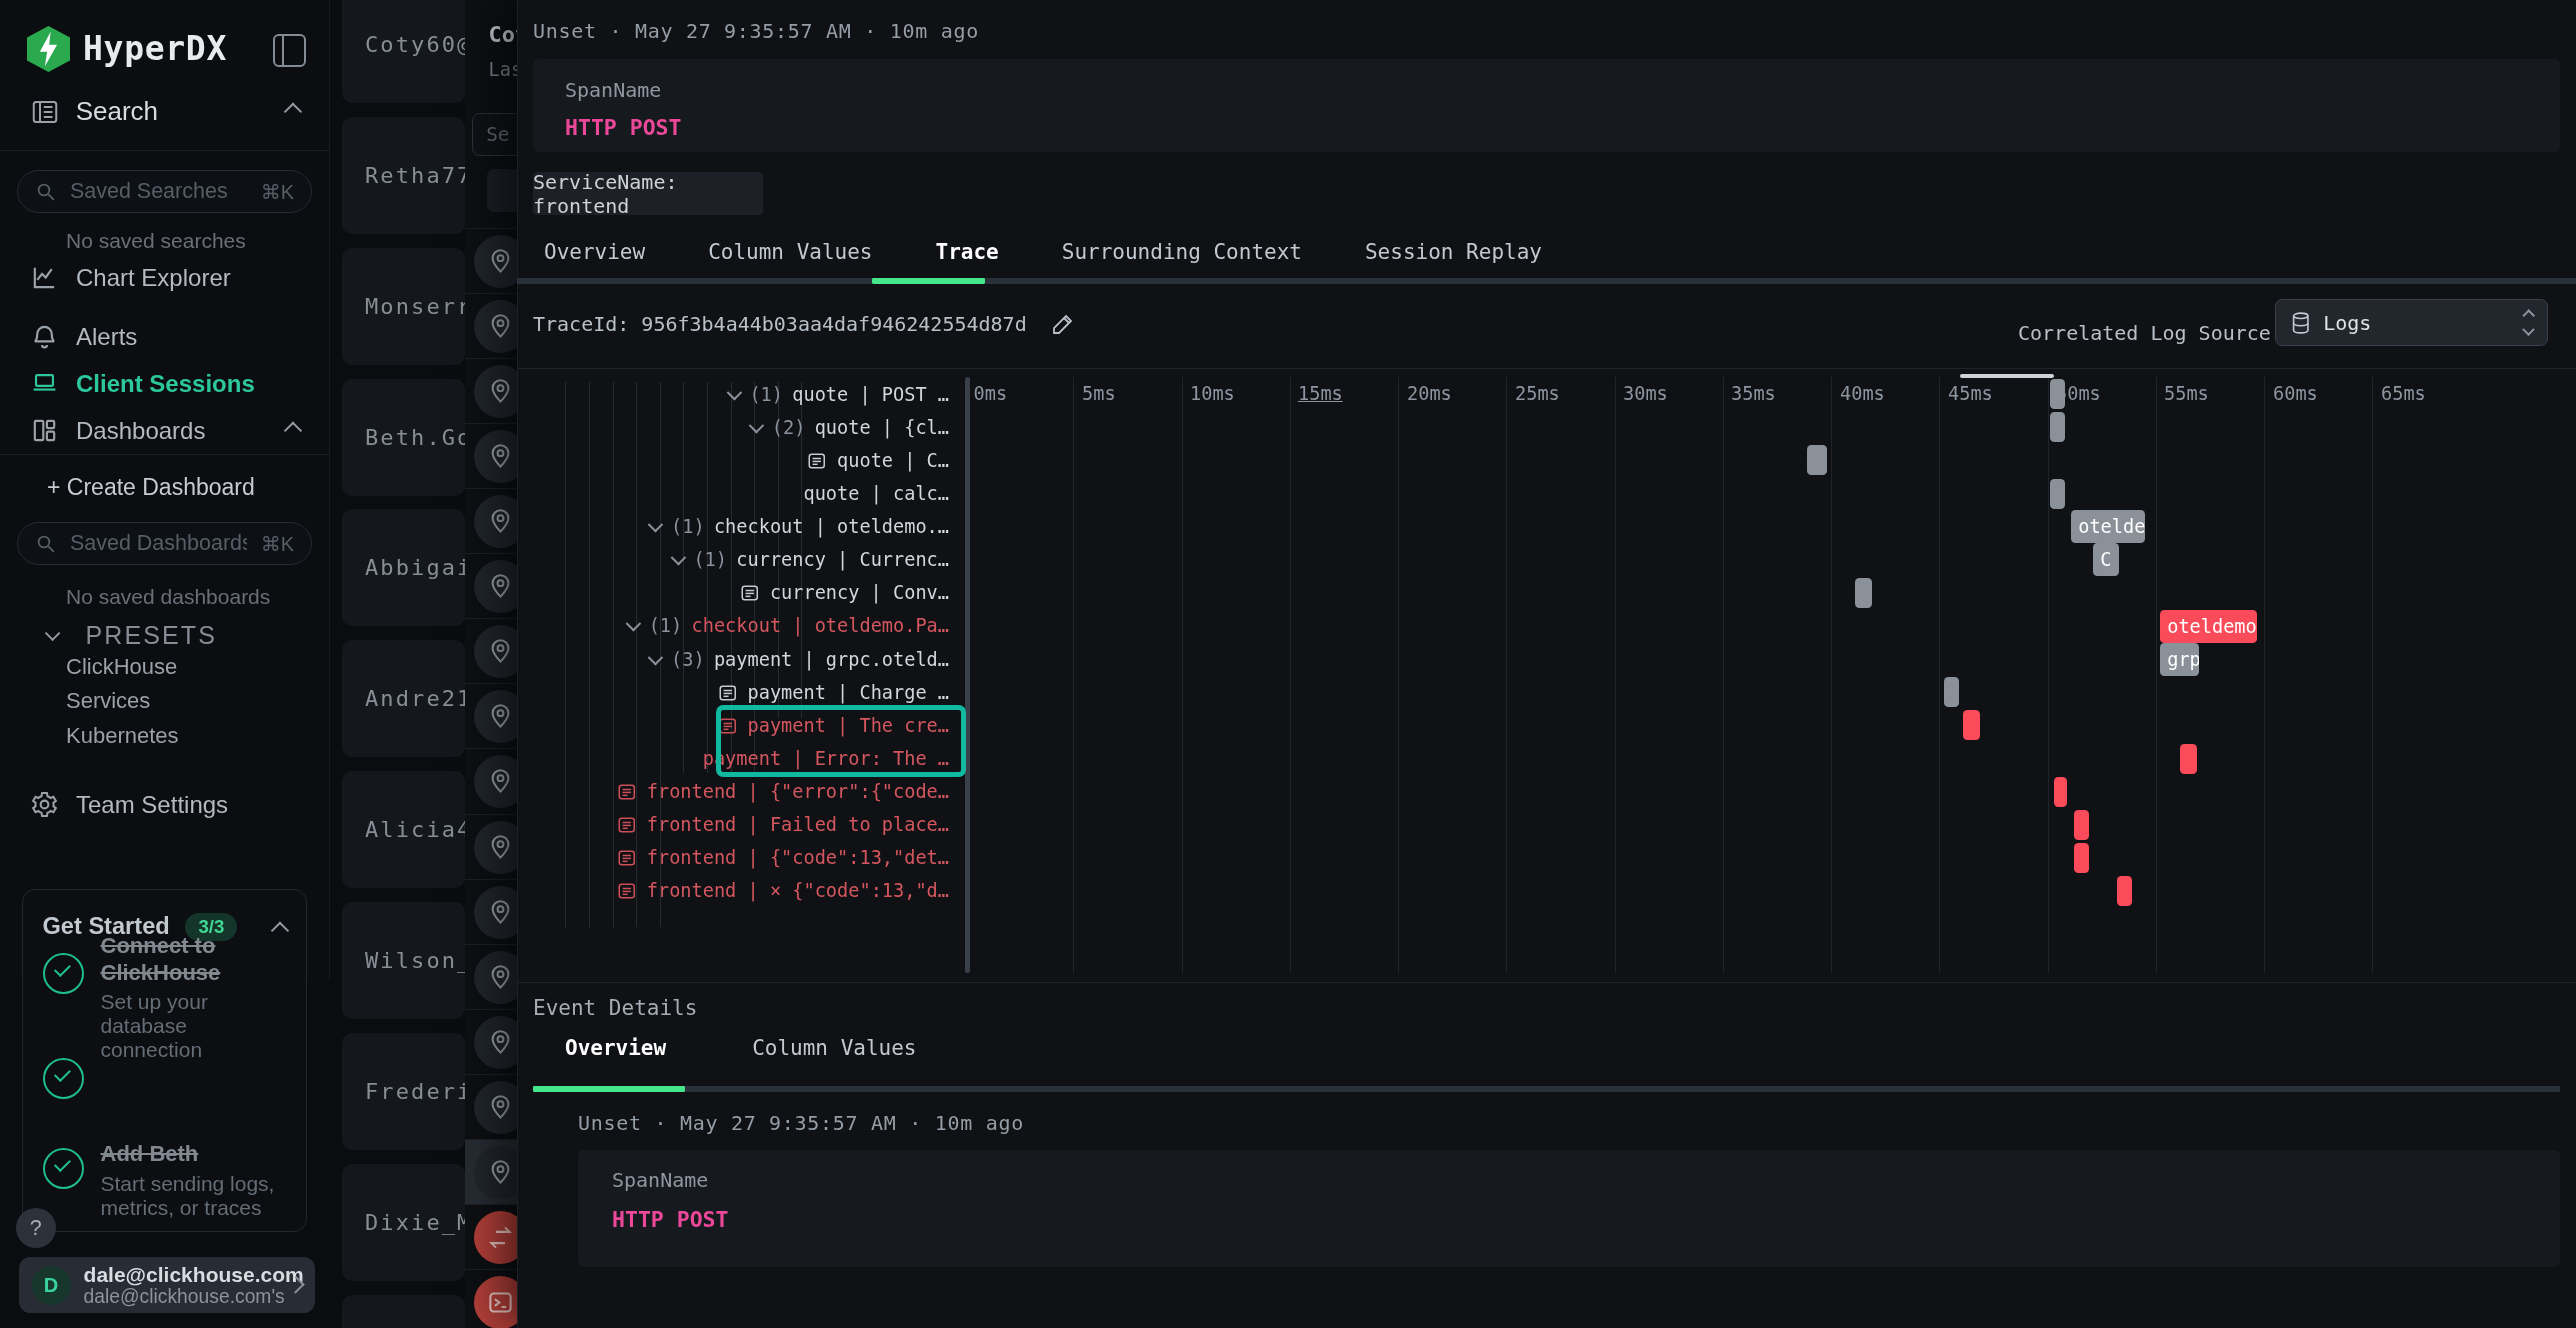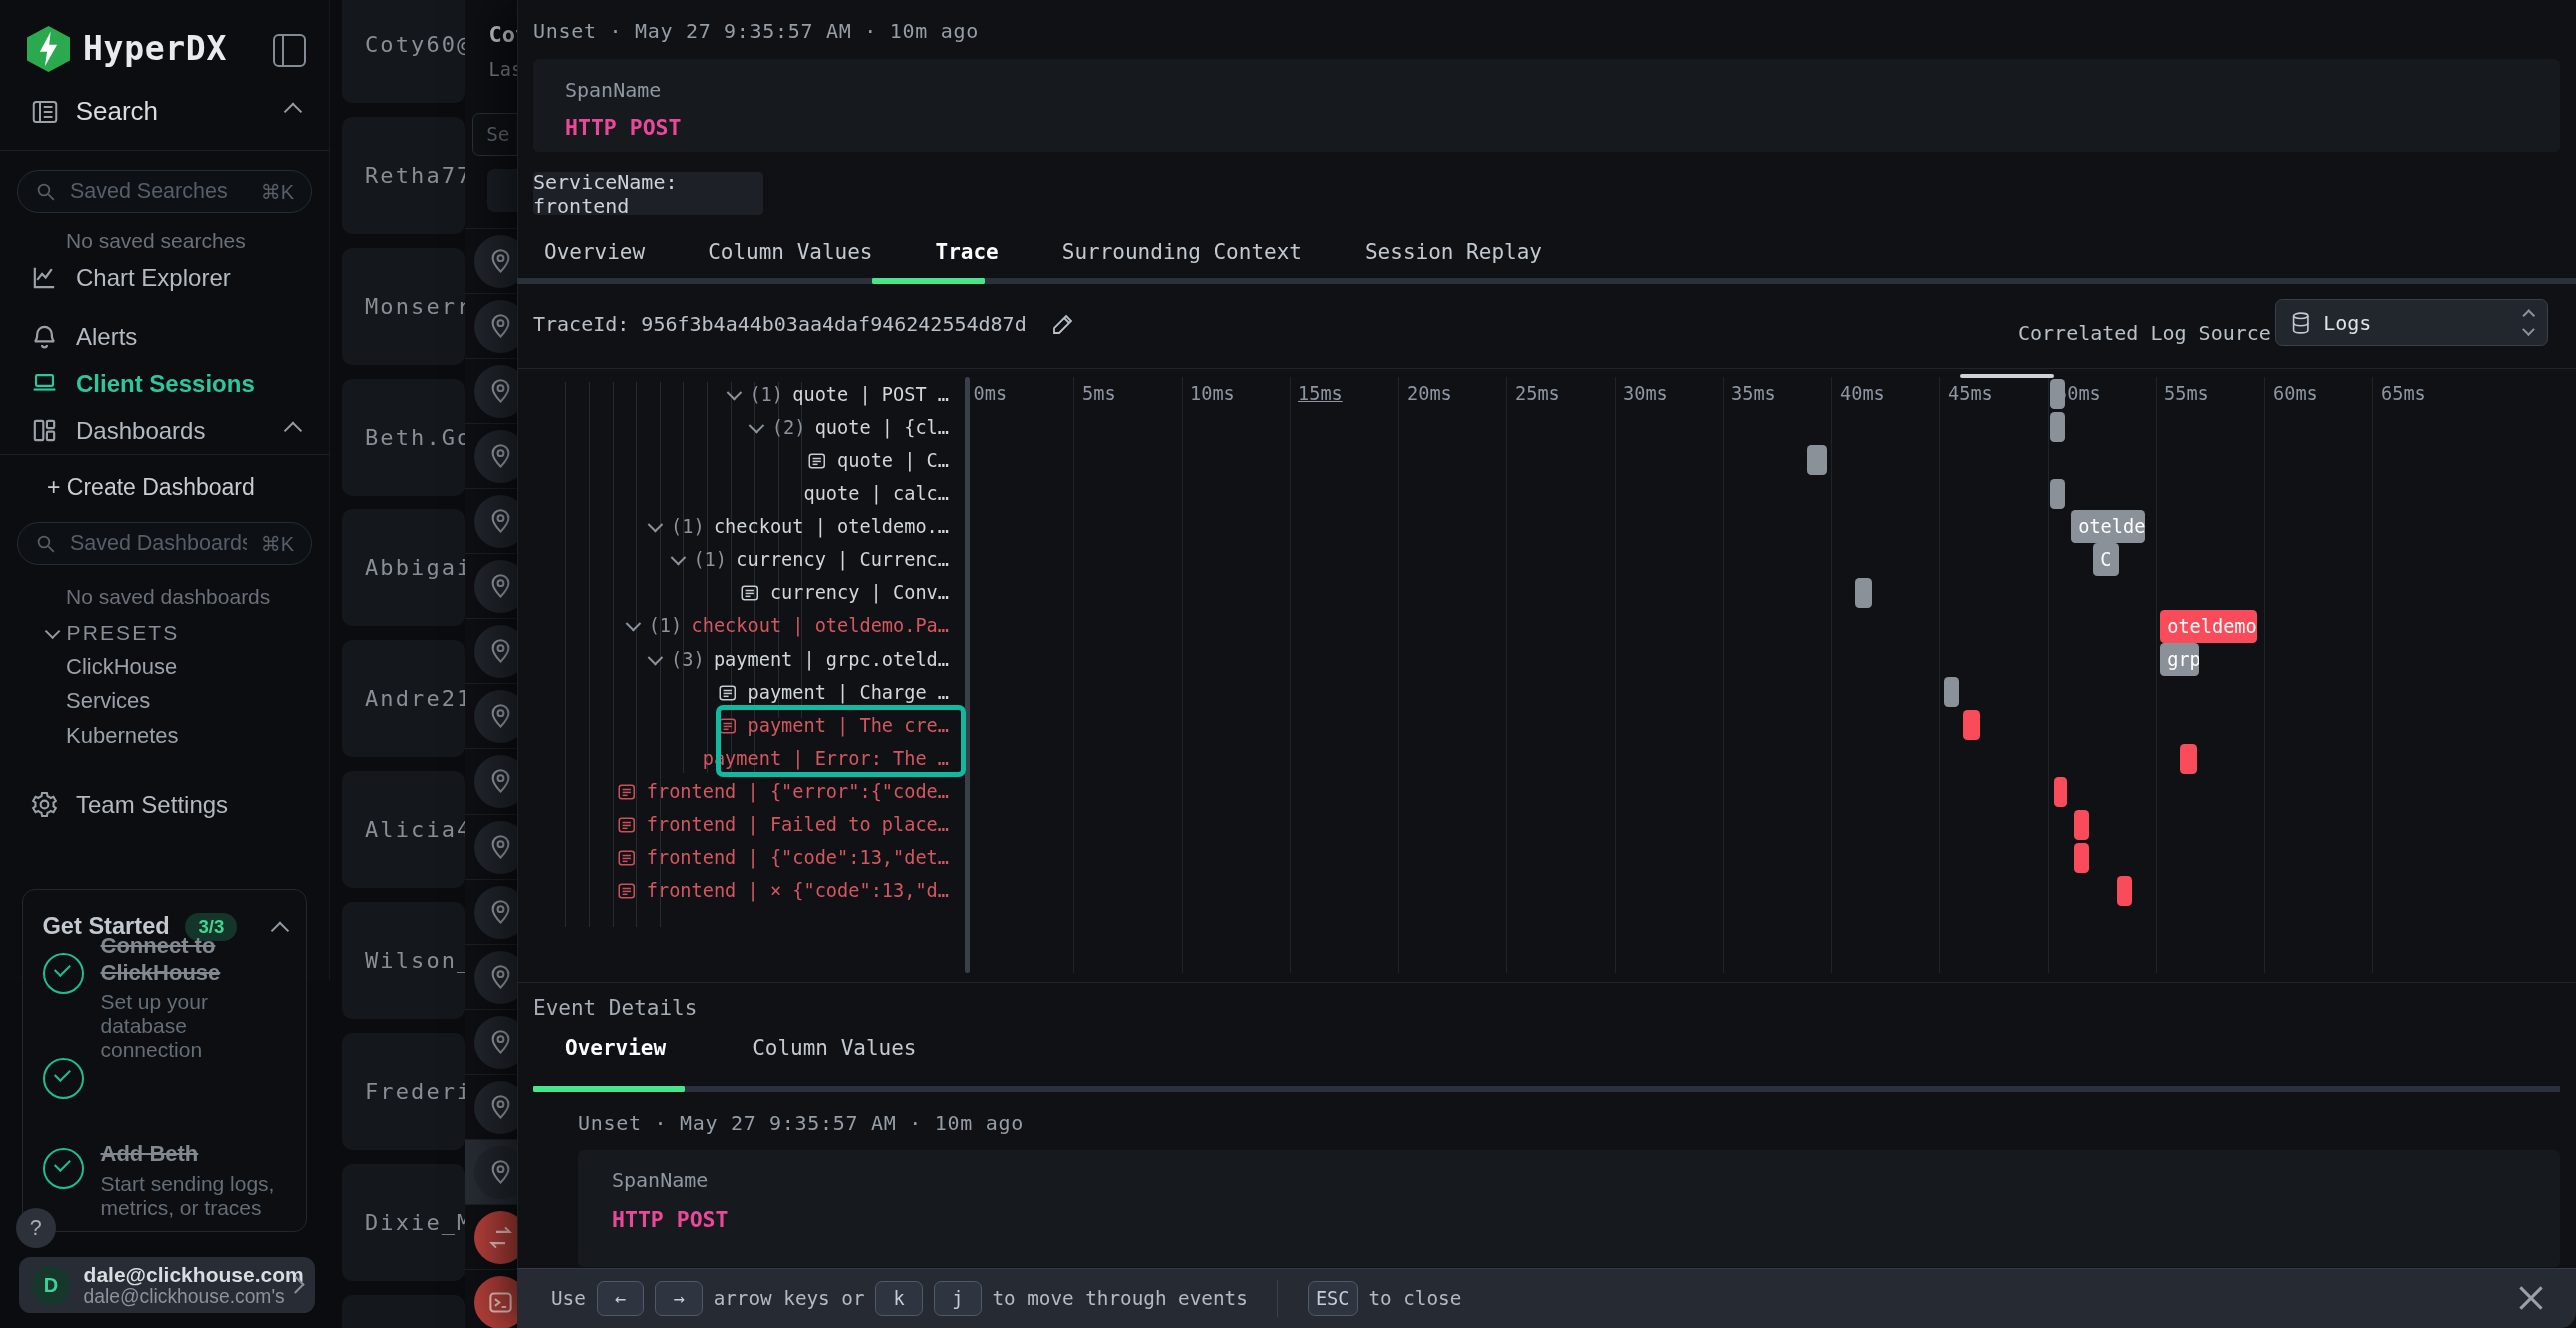--- a/index.html
+++ b/index.html
@@ -191,21 +191,21 @@
     <div class="pill" style="top:522px;">
       <svg width="21.5" height="21.5" viewBox="0 0 24 24" fill="none" stroke="#565e67" stroke-width="2">
         <circle cx="10" cy="10" r="6"></circle>
           <line x1="15" y1="15" x2="21" y2="21"></line>
       </svg>
       <input placeholder="Saved Dashboards" style="">
       <span class="kbd-hint">⌘K</span>
     </div>
     <div class="muted-line" style="top:585px;">No saved dashboards</div>
 
-    <div class="side-item" style="top:621px;left:47px;font-size:21px;color:#868d96;letter-spacing:2.1px;gap:9px;">
+    <div class="side-item" style="top:621px;left:47px;font-size:25px;color:#868d96;letter-spacing:2.1px;gap:28px;">
       <span class="chev down" style="width:8.6px;height:8.6px;margin-top:-4.3px;"></span>
       <span>PRESETS</span>
     </div>
     <div id="preset-list">
         <div class="preset-item" style="top: 654px;">ClickHouse</div>
         <div class="preset-item" style="top: 688px;">Services</div>
         <div class="preset-item" style="top: 723px;">Kubernetes</div>
       </div>
 
     <div class="side-item" style="top:790px;">
@@ -663,27 +663,14 @@
     </div>
   <div class="tabs-divider" style="left:533px;top:1086px;width:2027px;"></div>
   <div class="green-seg" style="left:533px;top:1086px;width:152px;"></div>
 
   <div class="abs ev-line" style="left:578px;top:1111px;">Unset · May 27 9:35:57 AM · 10m ago</div>
   <div class="span-card" style="left:578px;top:1150px;width:1982px;height:117px;">
     <div class="lbl-gray" style="position:absolute;left:34px;top:18px;">SpanName</div>
     <div class="val-white" style="position:absolute;left:34px;top:57px;">HTTP POST</div>
   </div>
 
-  <div class="footer" id="footer">
-    <div class="x-close"></div>
-  <span>Use</span>
-      <kbd class="key">←</kbd>
-      <kbd class="key">→</kbd>
-      <span>arrow keys or</span>
-      <kbd class="key">k</kbd>
-      <kbd class="key">j</kbd>
-      <span>to move through events</span>
-      <div class="v-sep"></div>
-      <kbd class="key">ESC</kbd>
-      <span>to close</span>
-    </div>
 </div>
 
 
 </body></html>

